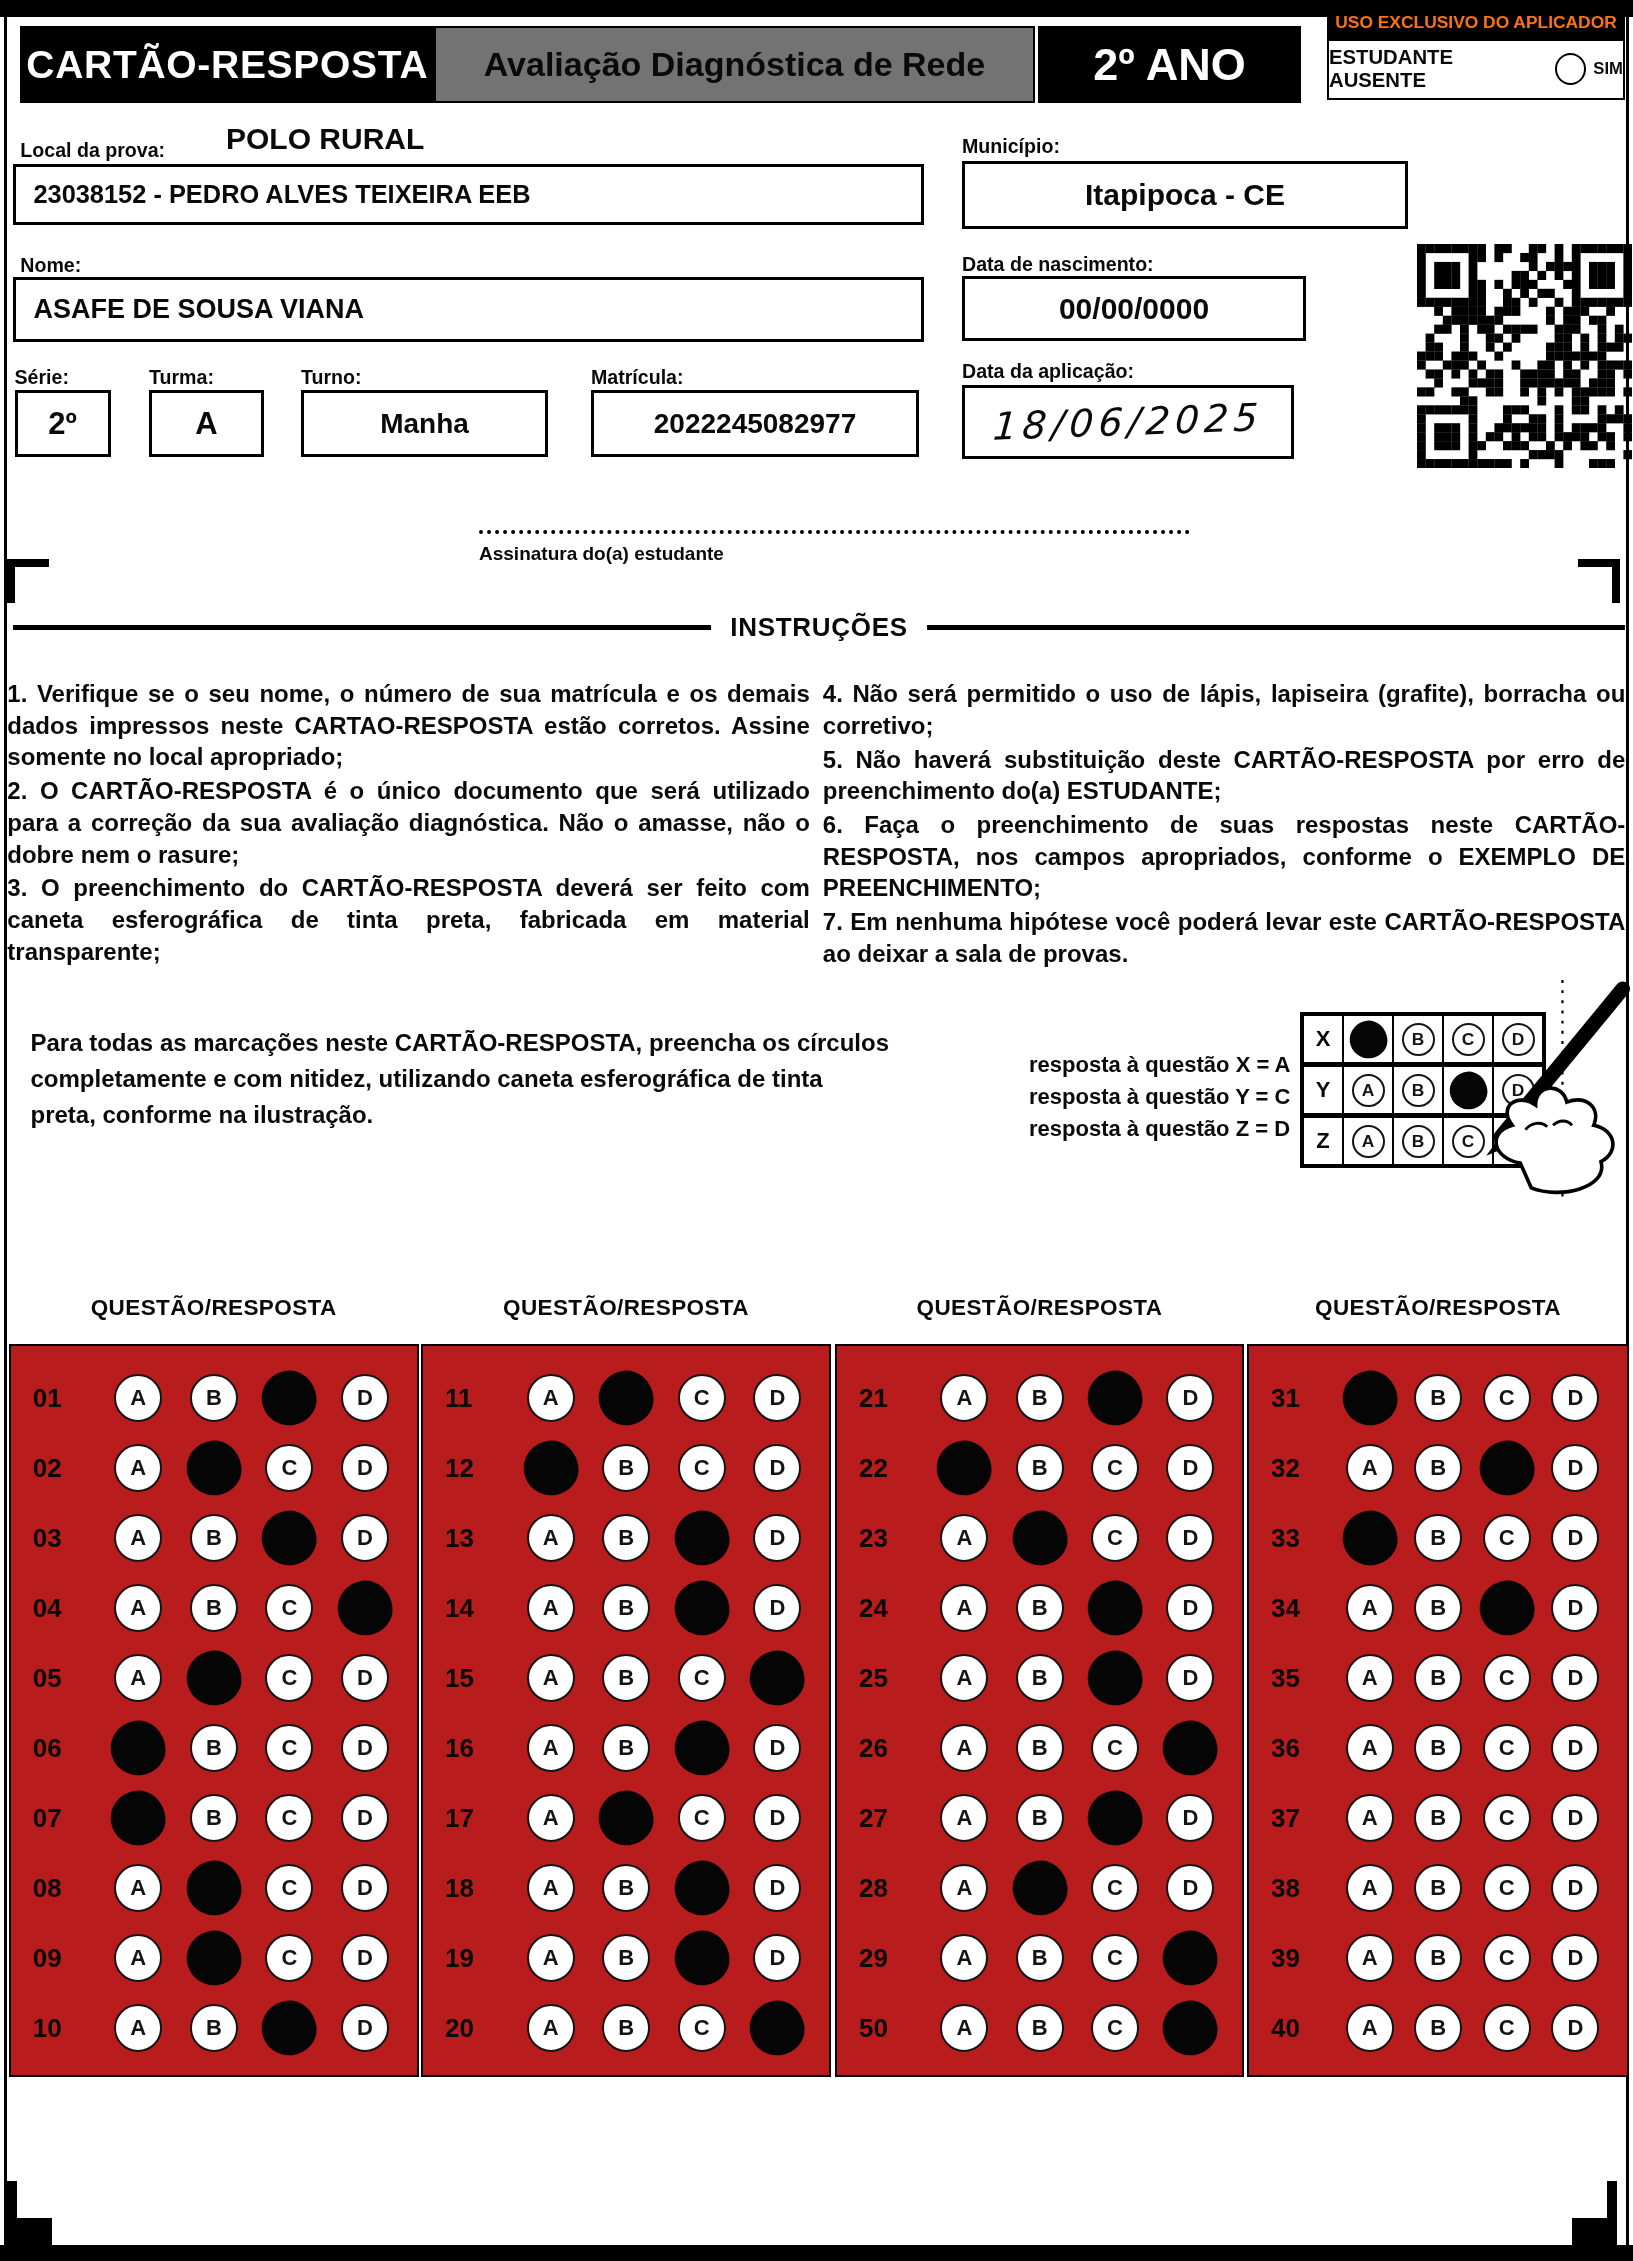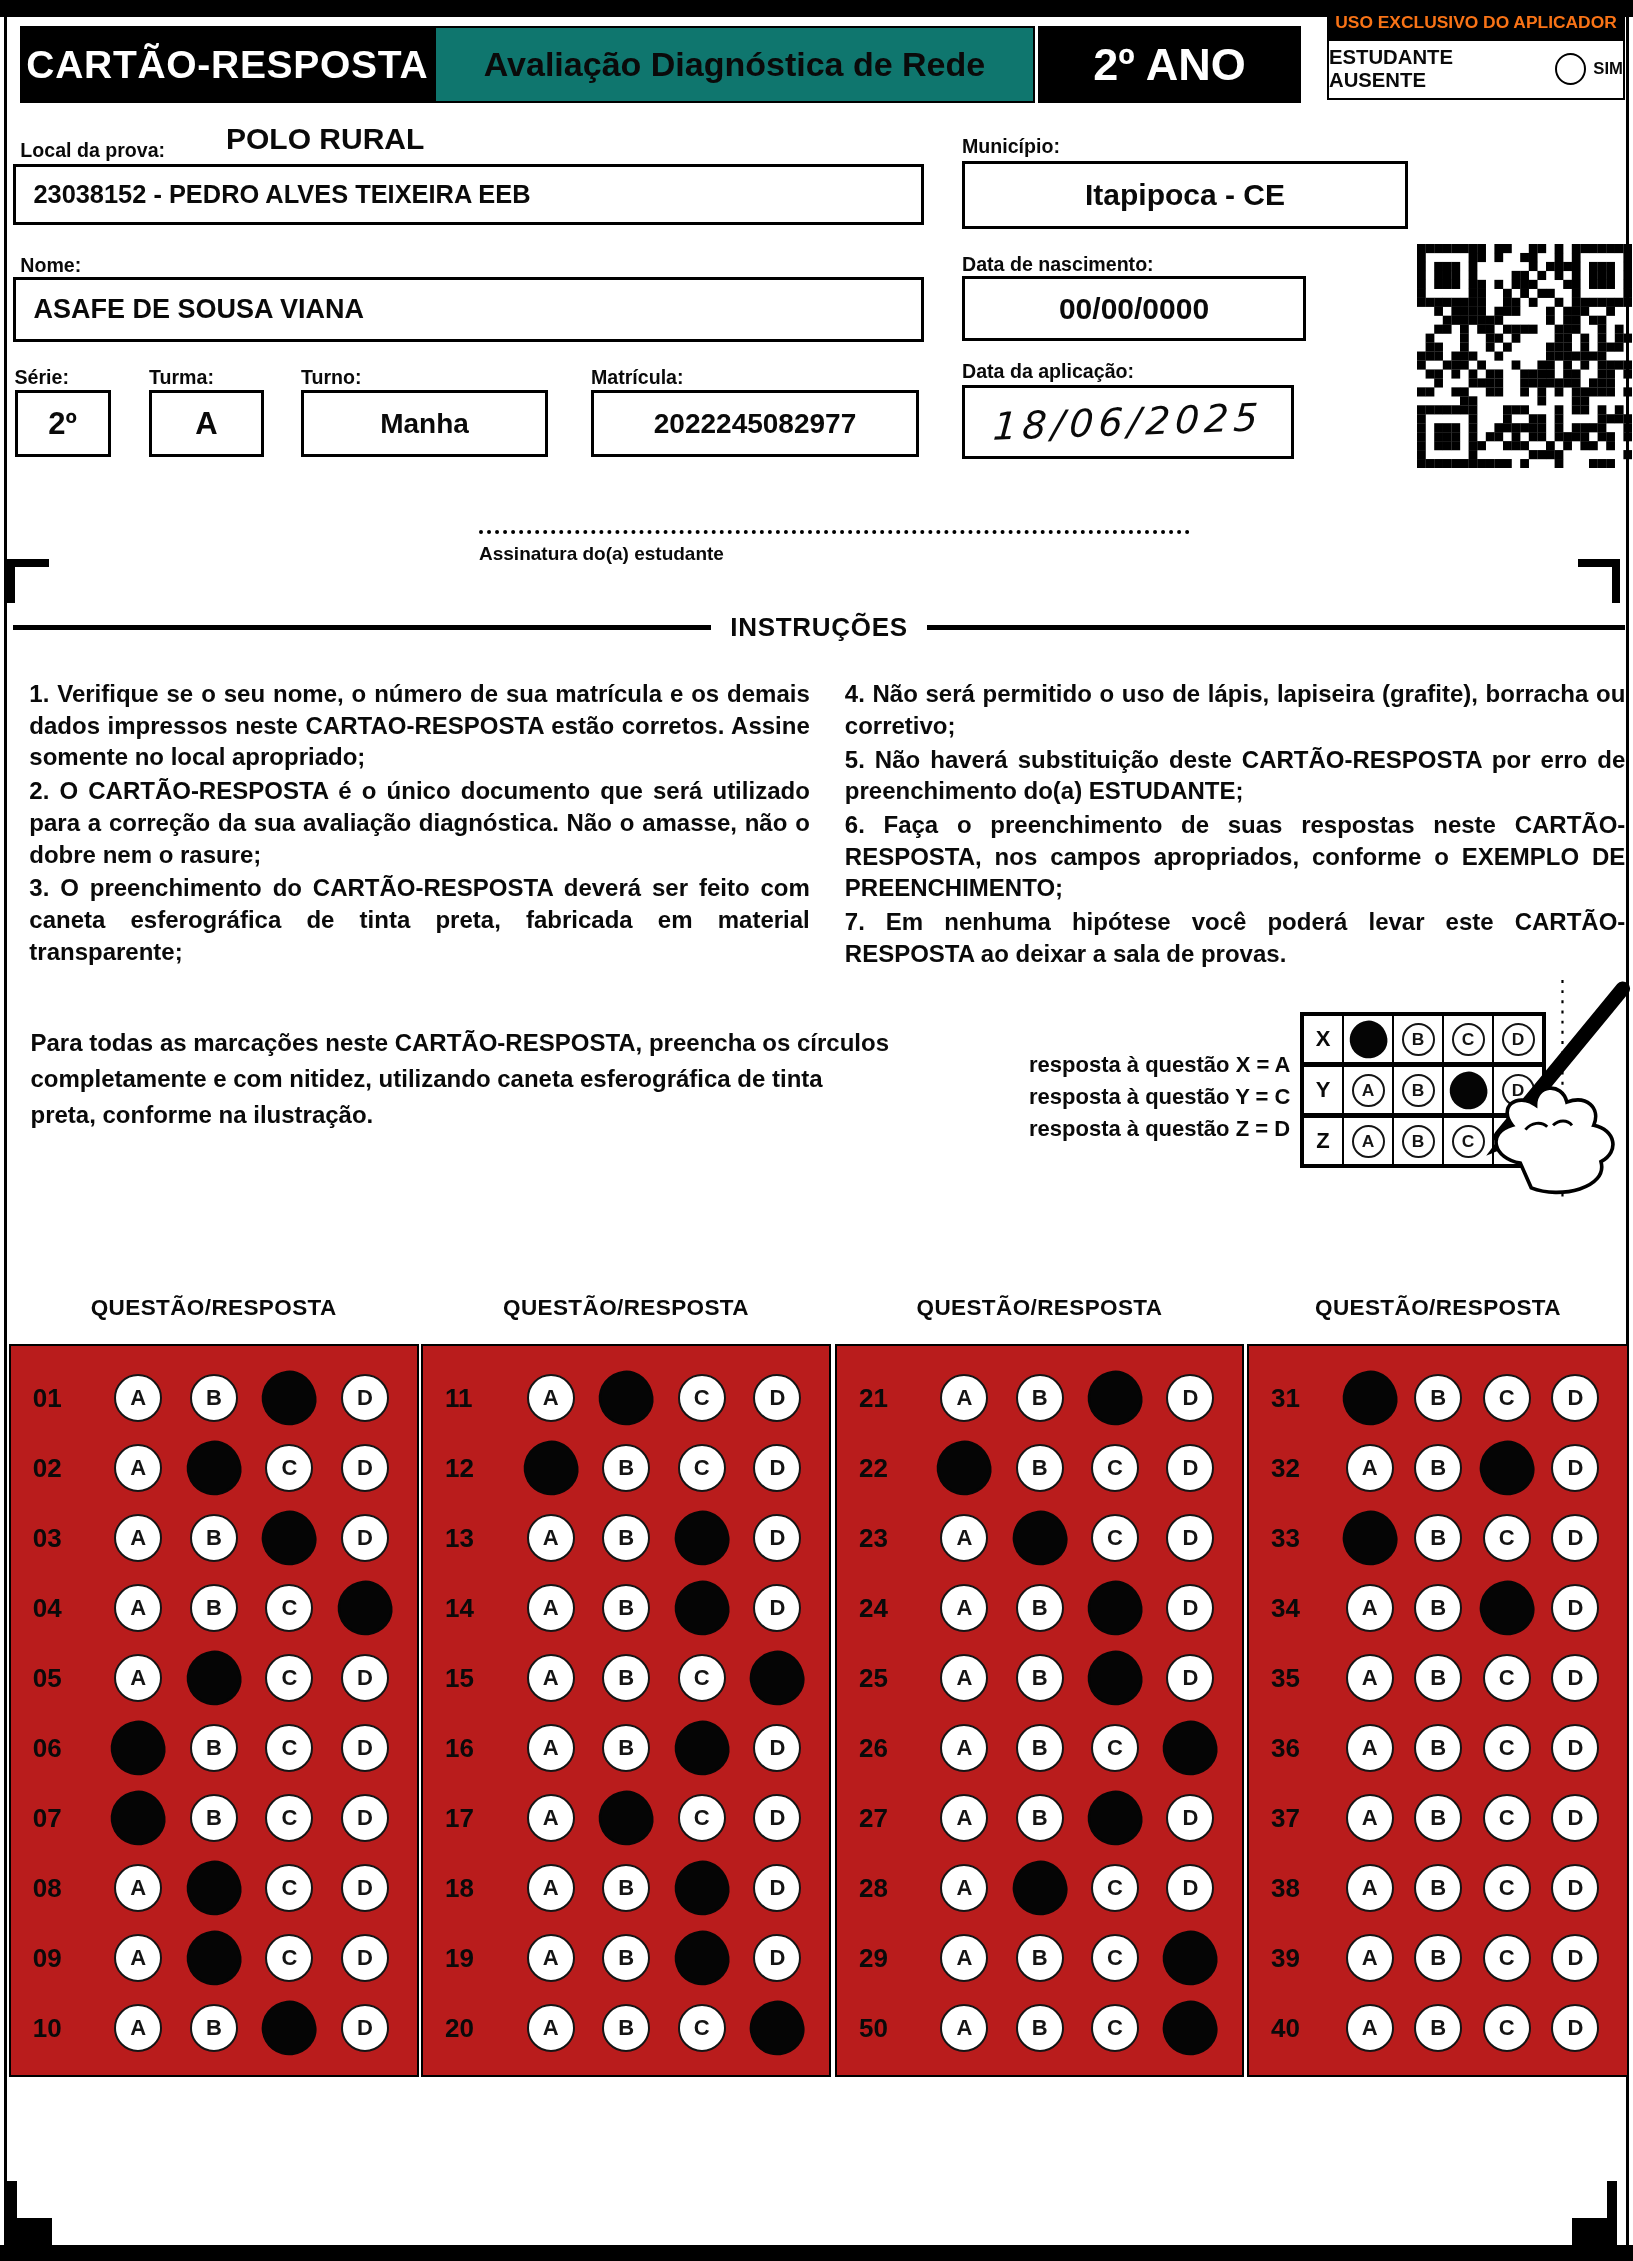--- a/index.html
+++ b/index.html
@@ -7,21 +7,21 @@
         font-family:"Liberation Sans","DejaVu Sans",sans-serif;color:#0a0a0a;}
   .abs{position:absolute;}
   .bar-top{left:0;top:0;width:1634px;height:17.4px;background:#000;}
   .bar-bottom{left:0;top:2245px;width:1634px;height:16px;background:#000;}
   .edge-left{left:4.4px;top:17.4px;width:2.9px;height:2228px;background:#000;}
   .edge-right{left:1626px;top:17.4px;width:2.9px;height:2228px;background:#000;}
 
   .hbox{display:flex;align-items:center;justify-content:center;font-weight:bold;box-sizing:border-box;}
   .box-black{background:#000;color:#fff;}
   .card-title{left:20.3px;top:26px;width:414px;height:77px;font-size:39px;letter-spacing:0.7px;}
-  .exam-title{left:434px;top:26px;width:601px;height:77px;font-size:34px;border:2.9px solid #000;background:#0f766e;}
+  .exam-title{left:434px;top:26px;width:601px;height:77px;font-size:34px;border:2.9px solid #000;background:#737373;}
   .grade{left:1038px;top:26px;width:263px;height:77px;font-size:45px;}
   .applicator{left:1327px;top:5.8px;width:298px;}
   .app-title{height:33px;background:#000;color:#f97316;font-size:17.4px;font-weight:bold;
              display:flex;align-items:center;justify-content:center;}
   .app-body{height:61px;border:2.9px solid #000;box-sizing:border-box;background:#fff;
             display:flex;align-items:center;justify-content:center;gap:7.3px;font-weight:bold;font-size:20.3px;}
   .absent-circle{width:32px;height:32px;border:2.9px solid #000;border-radius:50%;box-sizing:border-box;background:#fff;}
   .sim{font-size:16.7px;}
 
   .label{position:absolute;font-weight:bold;font-size:19.6px;}
@@ -39,21 +39,21 @@
   .corner.tr{left:1578px;top:559px;border-top:8.7px solid #000;border-right:8.7px solid #000;}
   .corner.bl{left:7.3px;top:2181px;width:45px;height:64px;border-left:10.2px solid #000;border-bottom:27.6px solid #000;}
   .corner.br{left:1572px;top:2181px;width:45px;height:64px;border-right:10.2px solid #000;border-bottom:27.6px solid #000;}
 
   .instr-title-row{left:13px;top:612px;width:1612px;display:flex;align-items:center;gap:19px;}
   .hline{flex:1;height:5.1px;background:#000;}
   .ititle{font-size:26px;font-weight:bold;letter-spacing:0.7px;}
 
   .instr-cols{left:7.3px;top:678px;width:1618px;display:flex;gap:13px;}
   .instr-col{width:803px;font-size:24px;font-weight:bold;text-align:justify;line-height:1.32;}
-  .instr-col p{margin:0 0 2.2px 0;padding-left:22px;}
+  .instr-col p{margin:0 0 2.2px 0;}
 
   .ex-note{left:30.5px;top:1025px;width:864px;font-size:24px;font-weight:bold;line-height:1.5;}
   .ex-legend{left:1029px;top:1049px;font-size:22px;font-weight:bold;line-height:1.45;white-space:nowrap;}
 
   .ex-grid{left:1300px;top:1012px;border:4.4px solid #000;background:#fff;}
   .ex-row{display:flex;border-bottom:5.8px solid #000;}
   .ex-row:last-child{border-bottom:none;}
   .ex-lab{width:38px;display:flex;align-items:center;justify-content:center;
           font-weight:bold;font-size:22px;border-right:2.9px solid #000;}
   .ex-cell{width:48px;height:46px;display:flex;align-items:center;justify-content:center;border-right:2.9px solid #000;}

